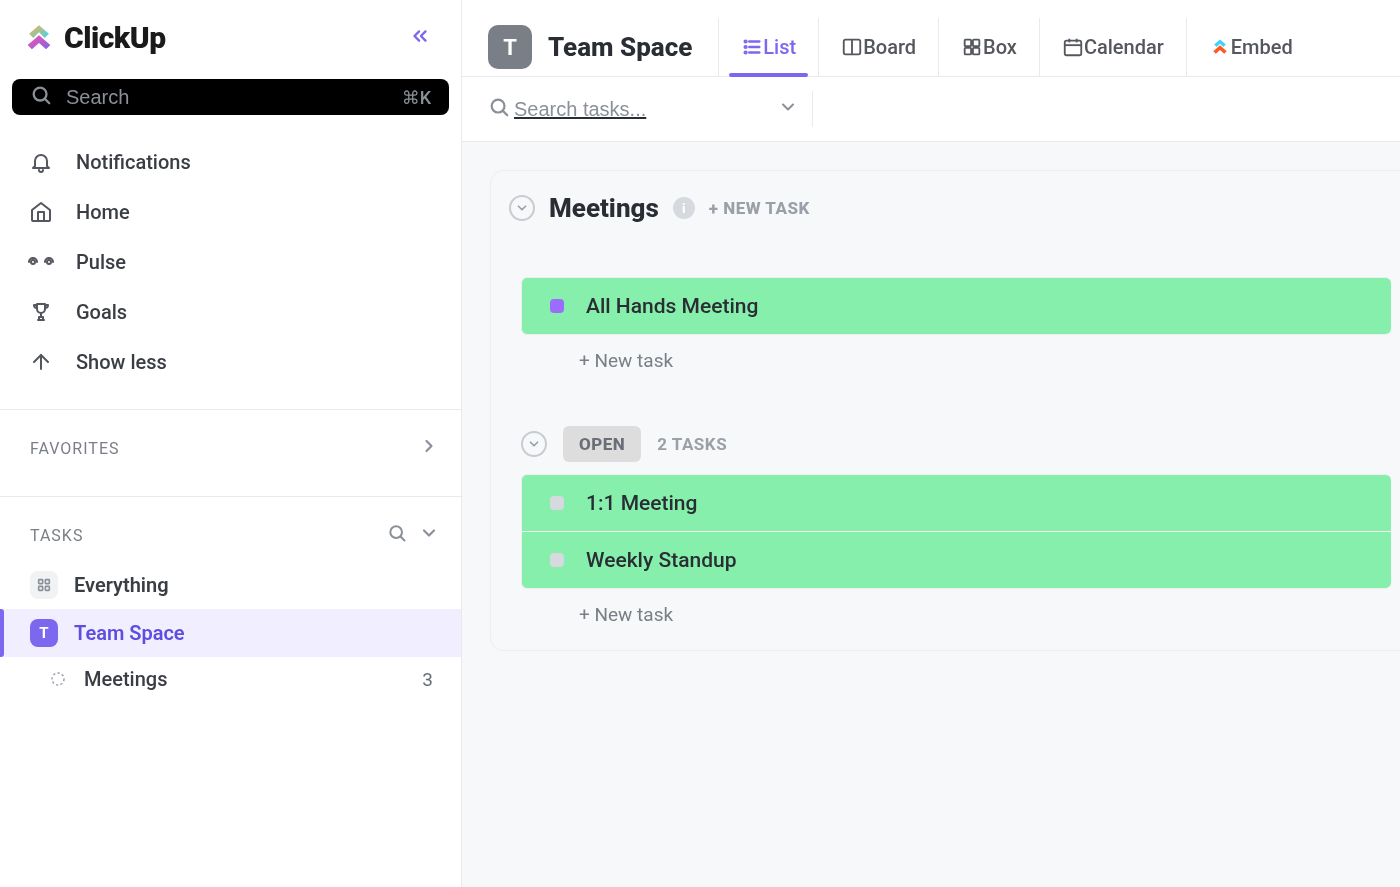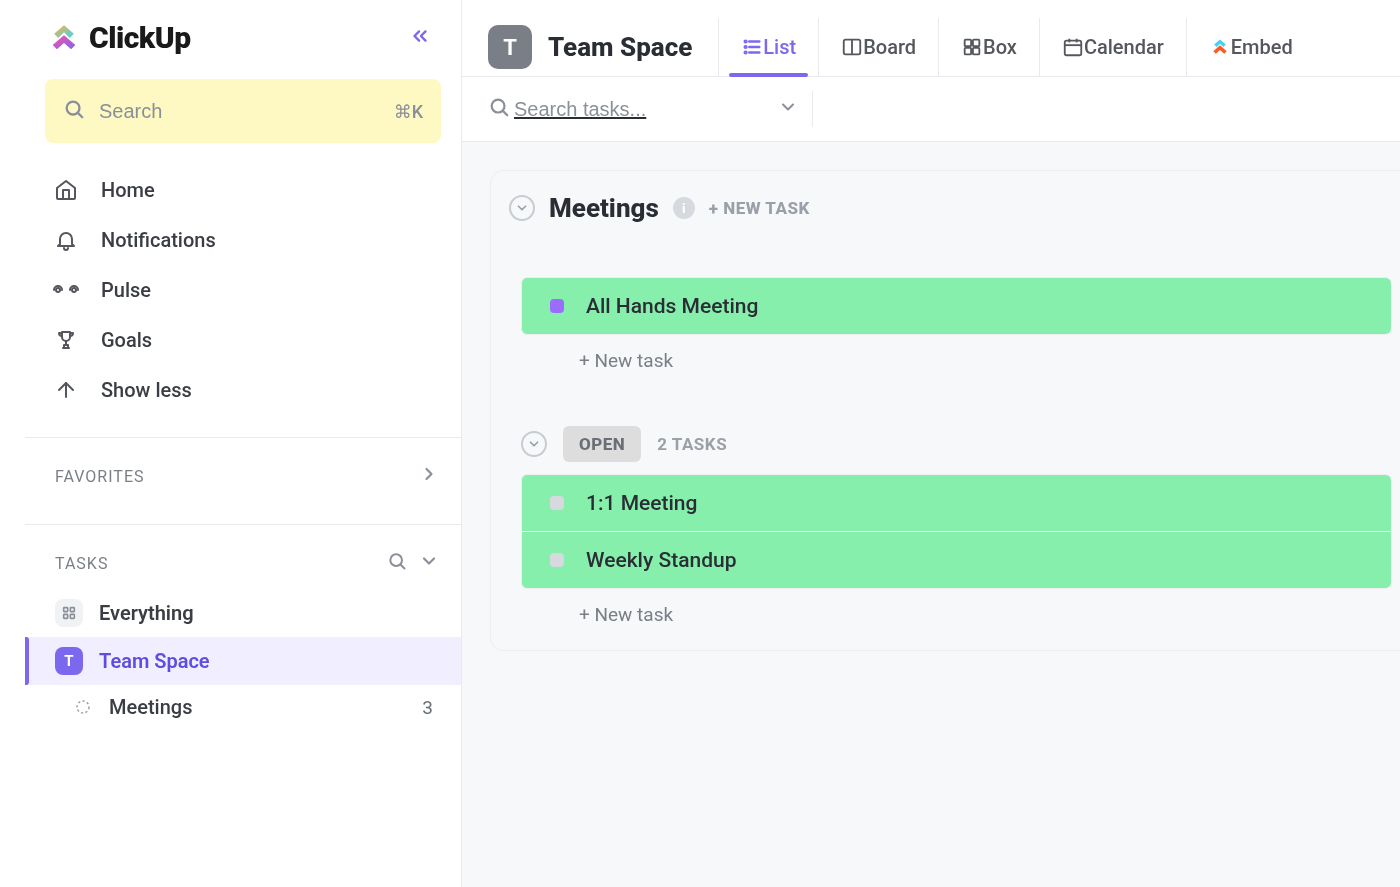--- a/index.html
+++ b/index.html
@@ -16,21 +16,20 @@
   }
 
   
   .sidebar {
     width: 462px;
     height: 100%;
     border-right: 1px solid #e8eaed;
     display: flex;
     flex-direction: column;
     overflow: hidden;
-    padding-left: 25px;
   }
 
   .sidebar-header {
     display: flex;
     align-items: center;
     justify-content: space-between;
     padding: 20px 24px 16px 22px;
   }
 
   .logo-wrap {
@@ -51,24 +50,24 @@
     height: 34px;
     display:flex;
     align-items:center;
     justify-content:center;
     color:#7b68ee;
     cursor:pointer;
     border-radius:6px;
   }
 
   .search-wrap {
-    margin: 8px 20px;
-    background:#fef9c3;
+    margin: 8px 12px;
+    background:#000000;
     border-radius:8px;
-    height:64px;
+    height:36px;
     display:flex;
     align-items:center;
     padding:0 18px;
     gap:14px;
   }
   .search-wrap svg { color:#8a8f98; flex-shrink:0; }
   .search-input {
     flex:1;
     border:none;
     background:transparent;
@@ -446,34 +445,34 @@
       </svg>
     </span>
     <input class="search-input" placeholder="Search" style="">
     <span class="search-shortcut">⌘K</span>
   </div>
 
   <nav class="nav-list">
     <div class="nav-item">
       <span class="nav-icon">
         <svg width="24" height="24" viewBox="0 0 24 24" fill="none" stroke="currentColor" stroke-width="2" stroke-linecap="round" stroke-linejoin="round">
-          <path d="M3 10 L12 3 L21 10 V20 a1 1 0 0 1-1 1 H4 a1 1 0 0 1-1-1 Z"></path>
-            <path d="M9 21 V12 H15 V21"></path>
-        </svg>
-      </span>
-      <span class="nav-label">Home</span>
+          <path d="M18 16 V11 a6 6 0 1 0-12 0 v5 l-2 2 h16 Z"></path>
+            <path d="M10 20 a2 2 0 0 0 4 0"></path>
+        </svg>
+      </span>
+      <span class="nav-label">Notifications</span>
     </div>
     <div class="nav-item">
       <span class="nav-icon">
         <svg width="24" height="24" viewBox="0 0 24 24" fill="none" stroke="currentColor" stroke-width="2" stroke-linecap="round" stroke-linejoin="round">
-          <path d="M18 16 V11 a6 6 0 1 0-12 0 v5 l-2 2 h16 Z"></path>
-            <path d="M10 20 a2 2 0 0 0 4 0"></path>
-        </svg>
-      </span>
-      <span class="nav-label">Notifications</span>
+          <path d="M3 10 L12 3 L21 10 V20 a1 1 0 0 1-1 1 H4 a1 1 0 0 1-1-1 Z"></path>
+            <path d="M9 21 V12 H15 V21"></path>
+        </svg>
+      </span>
+      <span class="nav-label">Home</span>
     </div>
     <div class="nav-item">
       <span class="nav-icon">
         <svg width="26" height="24" viewBox="0 0 26 24" fill="none" stroke="currentColor" stroke-width="2" stroke-linecap="round">
           <circle cx="5" cy="12" r="2"></circle>
             <path d="M1 12 a4 4 0 0 1 8 0"></path>
           <circle cx="21" cy="12" r="2"></circle>
             <path d="M17 12 a4 4 0 0 1 8 0"></path>
         </svg>
       </span>

